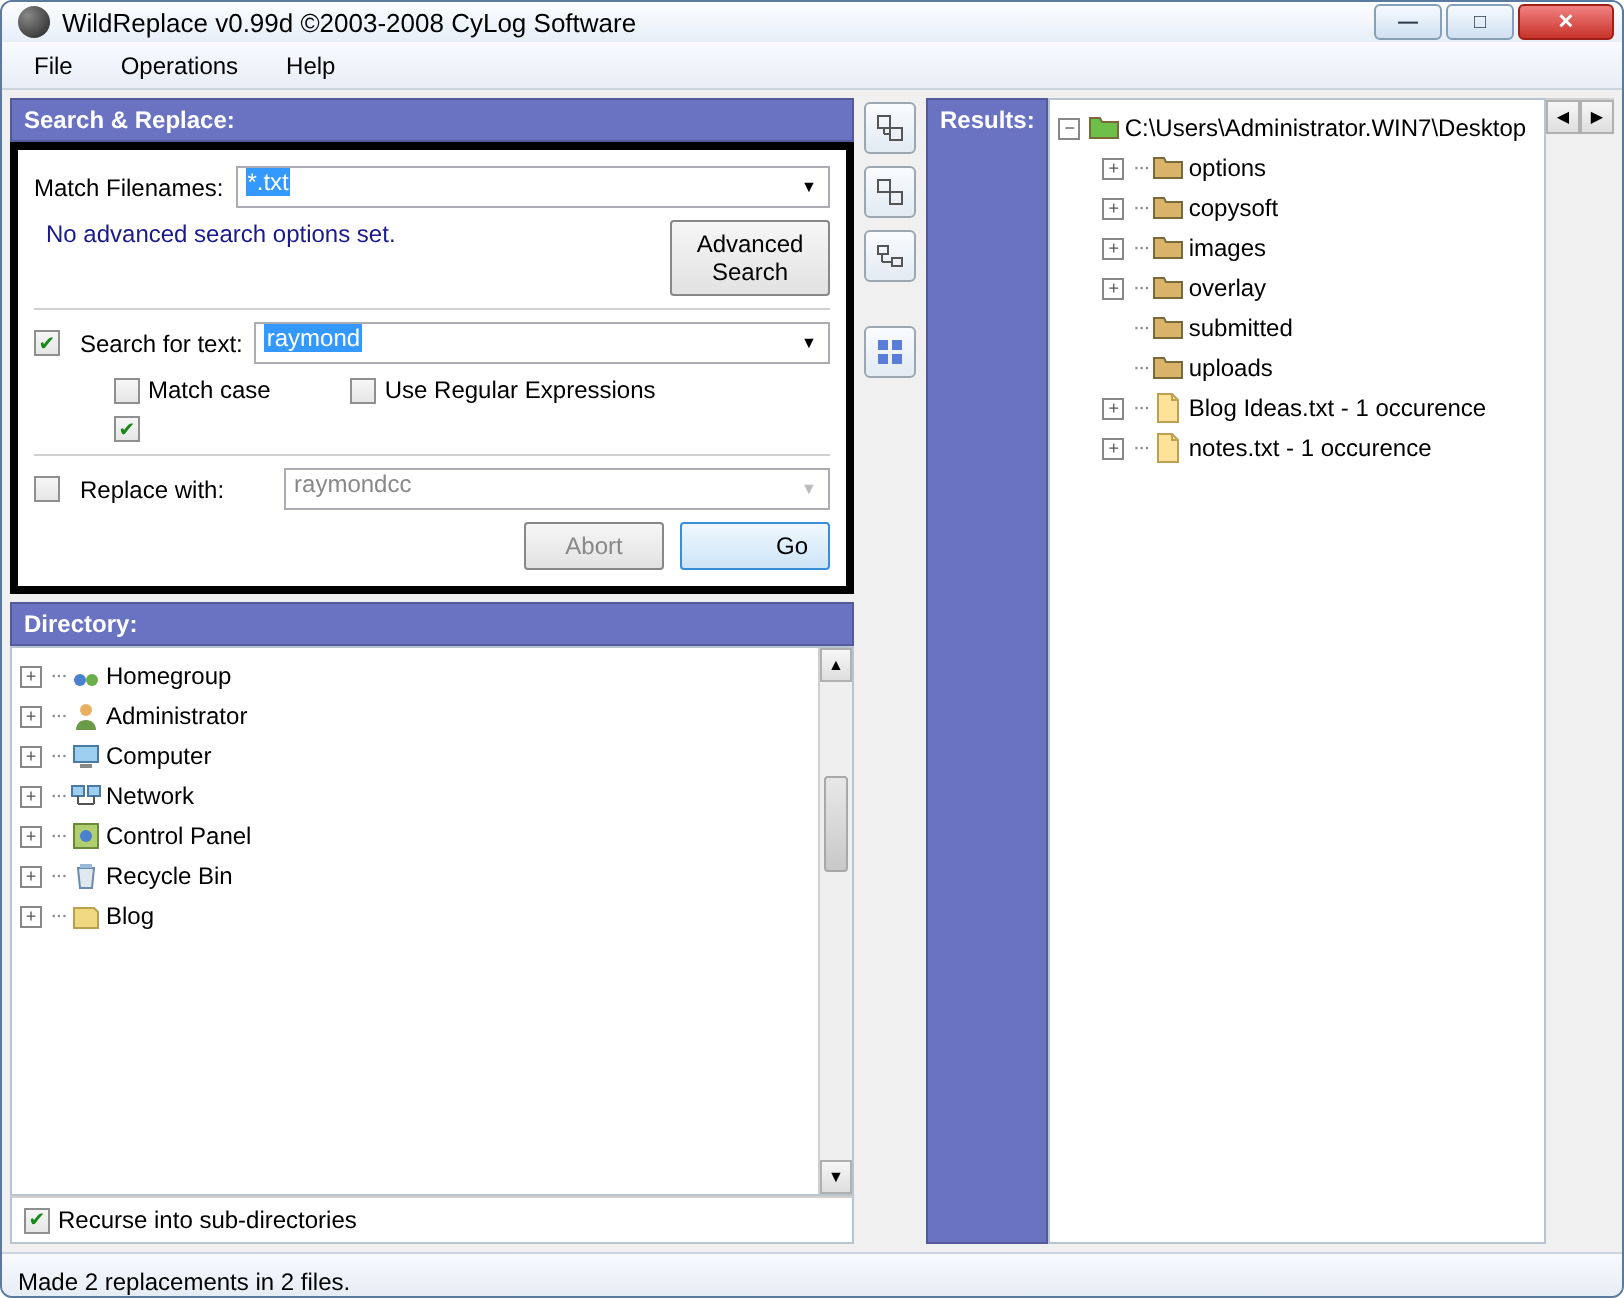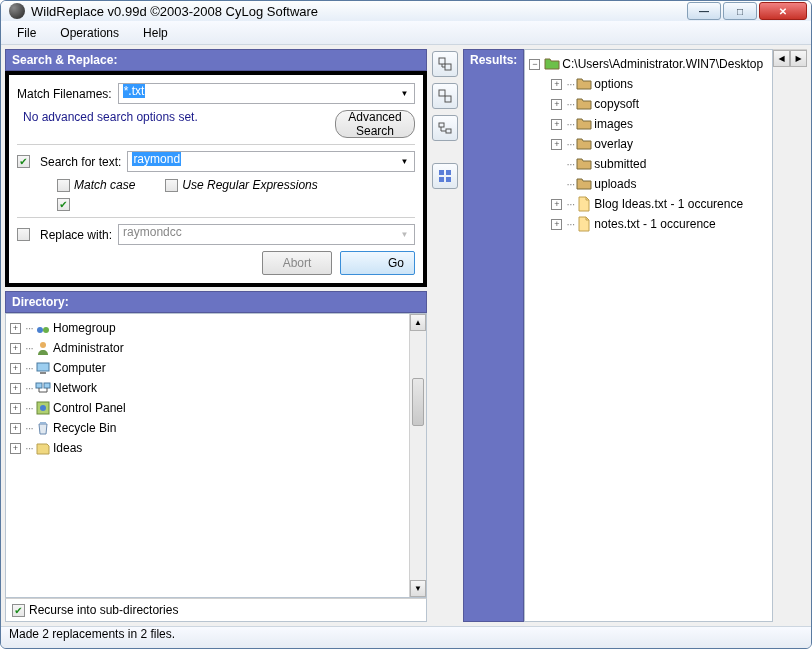--- a/index.html
+++ b/index.html
@@ -21,35 +21,35 @@
 .row { display: flex; align-items: center; gap: 6px; }
 .label { white-space: nowrap; }
 .combo, .textinput { flex: 1; height: 21px; border: 1px solid #abadb3; padding: 0 4px; display:flex; align-items:flex-start; }
 .combo { position: relative; }
 .combo .arrow { position: absolute; right: 2px; top: 2px; width: 15px; height: 15px; display: flex; align-items: center; justify-content: center; color: #000; font-size: 8px; }
 .hl { background: #3399ff; color: #fff; padding: 0 1px; }
 .advrow { display:flex; justify-content: space-between; }
 .advmsg { color: #1a1a8a; margin-left: 6px; }
 .btn { border: 1px solid #888; background: linear-gradient(#f6f6f6,#e2e2e2); padding: 4px 10px; cursor: pointer; min-width:70px; text-align:center; border-radius:2px;}
 .btn.primary { border: 1px solid #3a8ed8; background: linear-gradient(#f0f8ff,#cce4f7); padding-left: 47px; }
-.btn.big { min-width:80px; padding:4px 8px; height:28px; display:flex; align-items:center; justify-content:center; text-align:center;border-radius:12px; }
+.btn.big { min-width:80px; padding:4px 8px; height:38px; display:flex; align-items:center; justify-content:center; text-align:center; }
 .chk { width: 13px; height: 13px; border: 1px solid #8e8f8f; background: linear-gradient(#f6f6f6,#e6e6e6); display:inline-flex; align-items:center; justify-content:center; font-size:10px; color:#0a5; margin-right:4px;}
 .chk.checked::after{content:"✔"; color:#198a19;}
 .dirpanel { flex:1; display:flex; flex-direction:column; min-height:0;border-radius:28px; }
 .dirbody { flex:1; background:#fff; border:1px solid #b8c4d0; overflow:auto; position:relative;}
 .tree { padding:4px 0 4px 4px;}
 .tnode { display:flex; align-items:center; height:20px; gap:2px;}
 .expander{ width:11px; height:11px; border:1px solid #888; background:#fff; display:flex; align-items:center; justify-content:center; font-size:9px; color:#555; margin-right:2px;}
 .dots{ color:#888; font-size:11px; letter-spacing:-1px;}
 .icon{ width:16px; height:16px; display:inline-flex; align-items:center; justify-content:center;}
 .recurserow{ background:#fff; border:1px solid #b8c4d0; border-top:1px solid #d0d0d0; padding:4px 6px; display:flex; align-items:center;}
 .mid { width:28px; display:flex; flex-direction:column; gap:6px; align-items:center; background:#f0f0f0; padding-top:2px;}
 .toolbtn{ width:26px; height:26px; border:1px solid #9aa6b2; background:linear-gradient(#fafcff,#e2eaf2); display:flex; align-items:center; justify-content:center; border-radius:3px; cursor:pointer;}
 .rightbody{ flex:1; background:#fff; border:1px solid #b8c4d0; overflow:auto;}
-.statusbar{ height:22px; background:linear-gradient(#f8faff,#e6ecf4); border-top:1px solid #cdd6e0; display:flex; align-items:flex-start; padding:0 8px; font-size:12px;}
+.statusbar{ height:22px; background:linear-gradient(#f8faff,#e6ecf4); border-top:1px solid #cdd6e0; display:flex; align-items:flex-end; padding:0 8px; font-size:12px;}
 .scrollbar-v{ position:absolute; right:0; top:0; bottom:0; width:17px; background:#efefef; border-left:1px solid #d0d0d0;}
 .sb-btn{ height:17px; background:linear-gradient(#f6f6f6,#dedede); border:1px solid #b0b0b0; display:flex; align-items:center; justify-content:center; font-size:8px;}
 .sb-thumb{ position:absolute; left:2px; right:2px; background:linear-gradient(#e8e8e8,#c8c8c8); border:1px solid #a8a8a8; border-radius:2px;}
 .folder-ico svg,.file-ico svg{width:16px;height:16px;}
 .hsb{ height:17px; background:#efefef; border-top:1px solid #d0d0d0; display:flex;}
 .hsb .track{ flex:1; position:relative;}
 .hsb .thumb{ position:absolute; left:30px; right:120px; top:2px; bottom:2px; background:linear-gradient(#e8e8e8,#c8c8c8); border:1px solid #a8a8a8; border-radius:2px;}
 </style>
 </head>
 <body>
@@ -91,38 +91,38 @@
           </div>
           <hr style="border:none;border-top:1px solid #d0d0d0;margin:0;">
           <div class="row">
             <span class="chk checked"></span>
             <span class="label">Search for text:</span>
             <div class="combo">
               <span class="hl">raymond</span>
               <span class="arrow">▼</span>
             </div>
           </div>
-          <div class="row" style="padding-left:40px; gap:30px;font-style:italic;">
+          <div class="row" style="padding-left:40px; gap:40px;">
             <span style="display:flex;align-items:center;">
                 <span class="chk"></span>
                 <span>Match case</span>
               </span>
             <span style="display:flex;align-items:center;">
                 <span class="chk"></span>
                 <span>Use Regular Expressions</span>
               </span>
           </div>
           <div class="row" style="padding-left:40px;">
             <span class="chk checked"></span>
           </div>
           <hr style="border:none;border-top:1px solid #d0d0d0;margin:0;">
           <div class="row">
             <span class="chk"></span>
             <span class="label">Replace with:</span>
-            <div class="combo" style="color:#888;">
+            <div class="combo" style="color:#888;margin-left:24px;">
               <span>raymondcc</span>
               <span class="arrow" style="color:#bbb;">▼</span>
             </div>
           </div>
           <div class="row" style="justify-content:flex-end; gap:8px;">
             <div class="btn" style="color:#888;">Abort</div>
             <div class="btn primary">Go</div>
           </div>
         </div>
       </div>
@@ -201,21 +201,21 @@
                 <span>Recycle Bin</span>
               </div>
               <div class="tnode">
                 <span class="expander">+</span>
                 <span class="dots">···</span>
                 <span class="icon">
                   <svg width="16" height="16">
                     <path d="M2 4h10l2 2v8H2z" fill="#f0d880" stroke="#b8a050"></path>
                   </svg>
                 </span>
-                <span>Ideas</span>
+                <span>Blog</span>
               </div>
             </div>
           <div class="scrollbar-v">
             <div class="sb-btn">▲</div>
             <div class="sb-thumb" style="top:64px; height:48px;"></div>
             <div class="sb-btn" style="position:absolute;bottom:0;left:0;right:0;">▼</div>
           </div>
         </div>
         <div class="recurserow">
           <span class="chk checked"></span>

